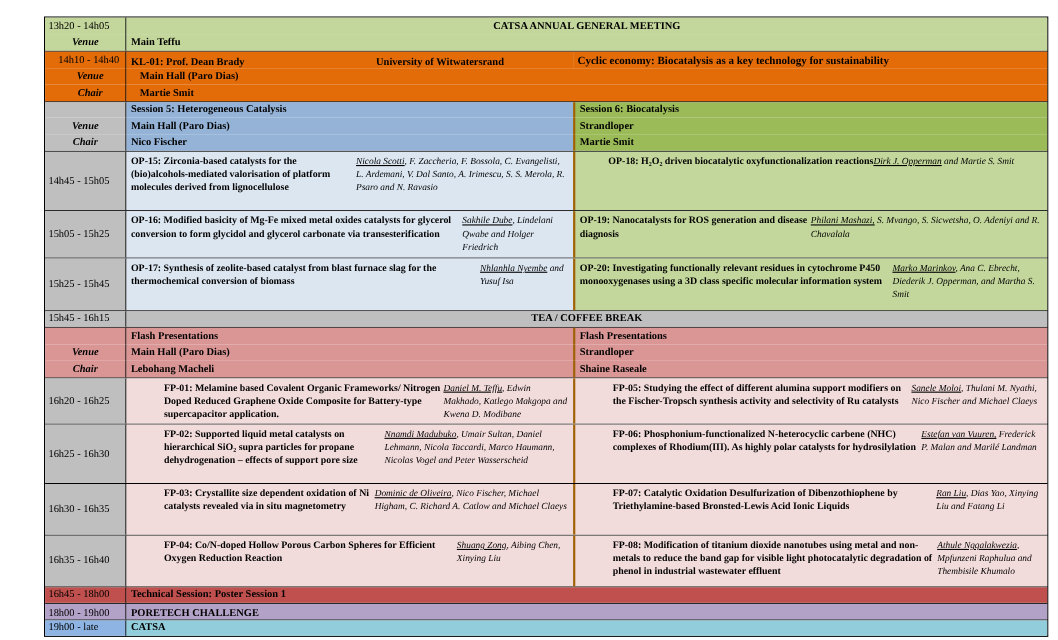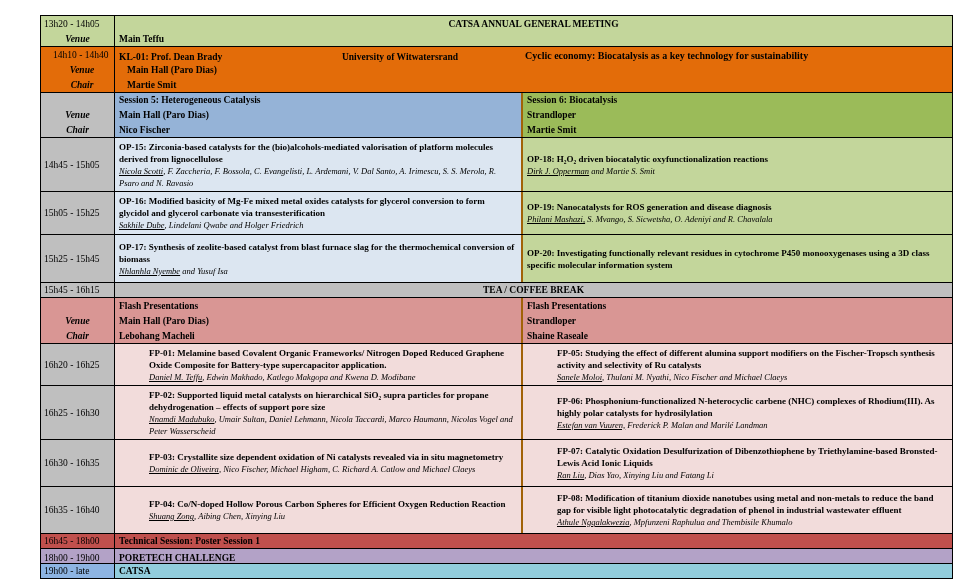--- a/index.html
+++ b/index.html
@@ -26,21 +26,21 @@
   .tcol.lab { justify-content:center; font-weight:bold; font-style:italic; }
   .lcol { flex:0 0 406px; width:406px; box-sizing:border-box; }
   .rcol { flex:1; border-left:2px solid #a16207; box-sizing:border-box; }
   .rcol.nob { border-left:none; }
   .fcol { flex:1; box-sizing:border-box; }
 
   .cell1 { display:flex; align-items:center; padding:0 4px; font-size:9.5px; font-weight:bold; white-space:nowrap; overflow:hidden; }
   .cellc { justify-content:center; }
 
   .paper {
-    display:flex; flex-direction:column; justify-content:center;
+    display:flex; flex-direction:row; justify-content:center;
     padding:2px 4px; font-size:9px; line-height:12px;
   }
   .paper .ttl { font-weight:bold; }
   .paper .auth { font-style:italic; font-size:8.5px; }
   .auth .lead { text-decoration:underline; }
 
   
   .h15{height:15px} .h14{height:14px}
   .h54{height:54px} .h43{height:43px} .h48{height:48px}
   .h42{height:42px} .h47{height:47px}
@@ -174,20 +174,21 @@
   <div class="row h48">
     <div class="tcol c-gray">
         <span>15h25 - 15h45</span>
       </div>
     <div class="lcol c-lblue paper">
       <div class="ttl">OP-17: Synthesis of zeolite-based catalyst from blast furnace slag for the thermochemical conversion of biomass</div>
       <div class="auth"><span class="lead">Nhlanhla Nyembe</span><span> and Yusuf Isa</span></div>
     </div>
     <div class="rcol c-green paper">
       <div class="ttl">OP-20: Investigating functionally relevant residues in cytochrome P450 monooxygenases using a 3D class specific molecular information system</div>
+      <div class="auth"><span class="lead">Marko Marinkov</span><span>, Ana C. Ebrecht, Diederik J. Opperman, and Martha S. Smit</span></div>
     </div>
   </div>
 
   <div class="row h15">
     <div class="tcol c-gray">
         <span>15h45 - 16h15</span>
       </div>
     <div class="fcol c-gray cell1 cellc">
         <span>TEA / COFFEE BREAK</span>
       </div>

